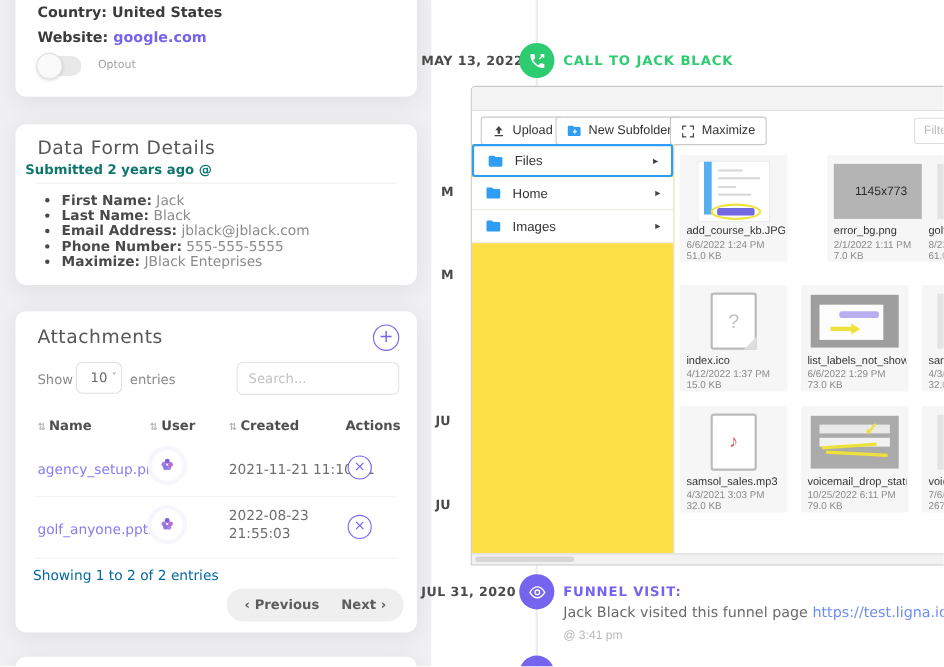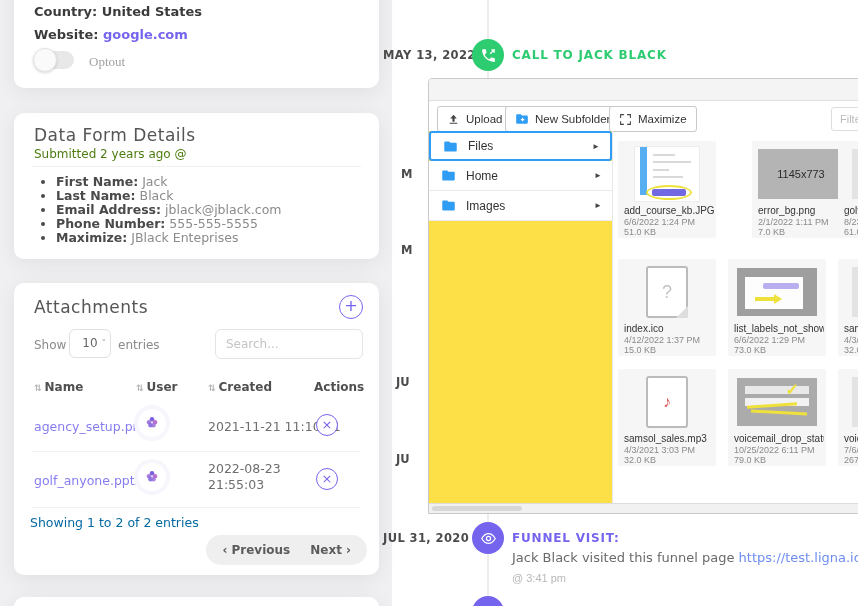--- a/index.html
+++ b/index.html
@@ -9,24 +9,24 @@
 
   
   .left-col { position:absolute; left:0; top:0; width:392px; height:606px; background:#f0f0f2; }
   .card { position:absolute; left:14px; width:365px; background:#fff; border-radius:10px;
           box-shadow:0 4px 22px rgba(0,0,0,.07); font-family:"DejaVu Sans", sans-serif; }
   .c-line { position:absolute; left:20px; font-size:13px; font-weight:bold; color:#3b3b3b; white-space:nowrap; }
   .link-purple { color:#7565ee; text-decoration:none; cursor:pointer; }
   .toggle-track { position:absolute; left:22px; width:38px; height:18px; background:#e8e8e8; border-radius:9px; cursor:pointer; }
   .toggle-knob { position:absolute; left:-3px; top:-3px; width:24px; height:24px; background:#fafafa; border:1px solid #e2e2e2;
                  border-radius:50%; box-shadow:0 1px 3px rgba(0,0,0,.15); }
-  .toggle-label { position:absolute; left:75px; font-size:13px; color:#a2a2a2; font-weight:normal;font-family:Liberation Serif, serif; }
+  .toggle-label { position:absolute; left:75px; font-size:10px; color:#a2a2a2; font-weight:normal; }
 
   .card-title { position:absolute; left:20px; font-size:17px; color:#555; letter-spacing:.5px; }
-  .card-sub { position:absolute; left:20px; font-size:12px; color:#4d7c0f; }
+  .card-sub { position:absolute; left:9px; font-size:12px; color:#0f766e;font-weight:bold; }
   .hdiv { position:absolute; left:18px; right:18px; height:1px; background:#f0f0f0; }
   .bullets { position:absolute; left:42px; top:62px; list-style:disc; color:#4a4a4a; }
   .bullets li { font-size:12.5px; line-height:13.5px; margin-bottom:.5px; }
   .bullets .b-label { font-weight:bold; color:#4a4a4a; }
   .bullets .b-value { color:#8b8b8b; font-weight:normal; }
 
   .plus-btn { position:absolute; right:16px; top:12px; width:24px; height:24px; border:1.6px solid #7565ee; border-radius:50%;
               color:#7565ee; font-size:16px; line-height:20px; text-align:center; cursor:pointer; background:#fff; }
   .show-label, .entries-label { position:absolute; font-size:12px; color:#8a8a8a; top:55px; }
   .page-select { position:absolute; left:55px; top:46px; width:42px; height:29px; border:1px solid #e0e0e0; border-radius:6px;

